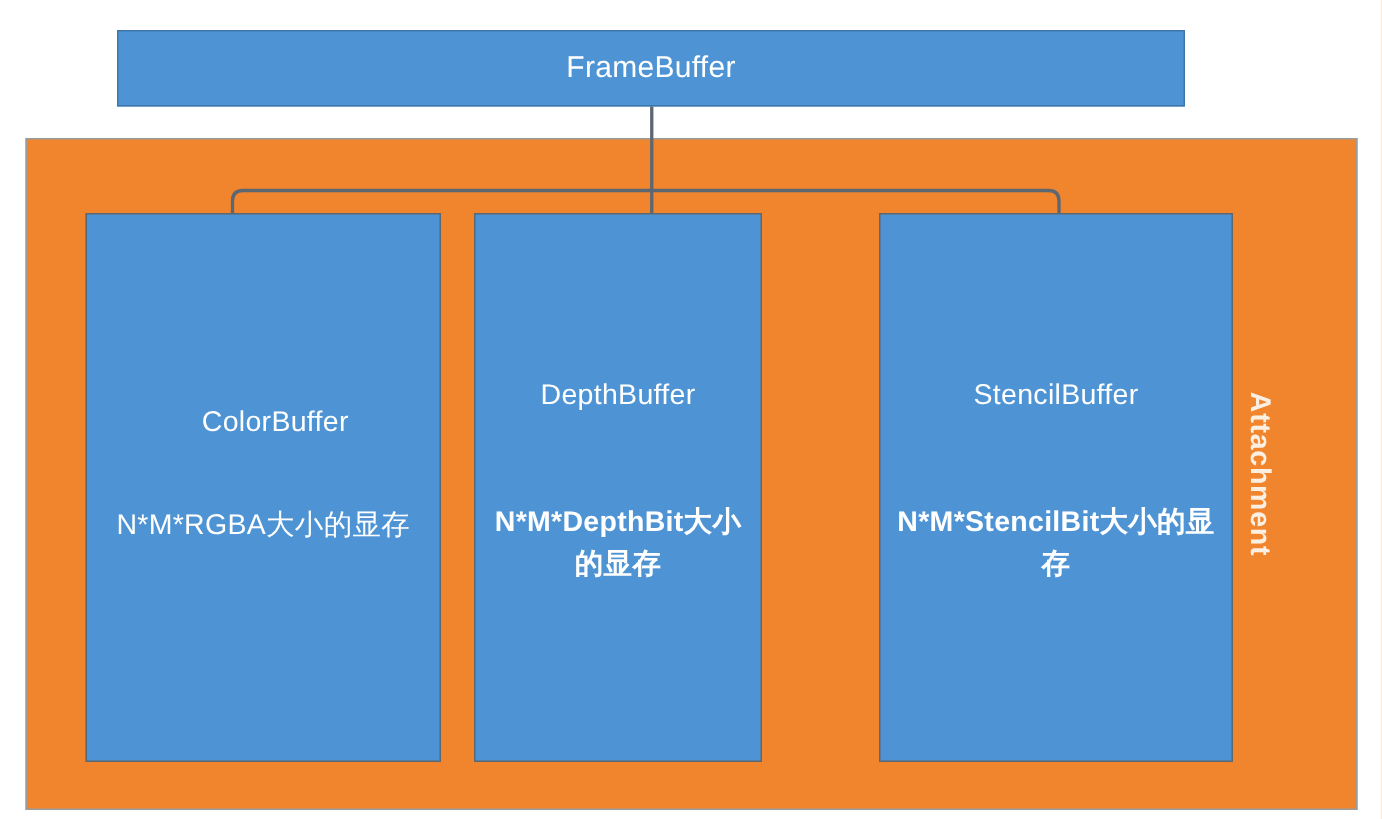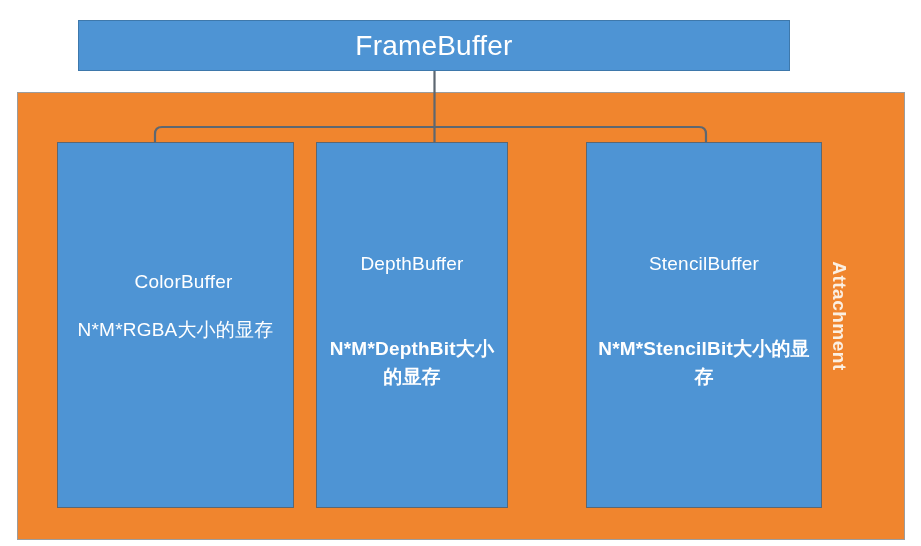--- a/index.html
+++ b/index.html
@@ -25,21 +25,21 @@
     top: 20px;
     width: 712px;
     height: 51px;
     background: #4E94D4;
     border: 1px solid #3E78AB;
     box-sizing: border-box;
     display: flex;
     align-items: center;
     justify-content: center;
     color: #ffffff;
-    font-size: 28px;
+    font-size: 20px;
     letter-spacing: 0.2px;
   }
 
   
   .attachment-container {
     position: absolute;
     left: 17px;
     top: 92px;
     width: 888px;
     height: 448px;
@@ -99,21 +99,21 @@
 
   .buffer-desc {
     position: absolute;
     left: 8px;
     right: 8px;
     text-align: center;
     font-size: 19px;
     line-height: 1.45;
     letter-spacing: 0.2px;
   }
-  .buffer-box.color   .buffer-desc { top: 173px; }
+  .buffer-box.color   .buffer-desc { top: 194px; }
   .buffer-box.depth   .buffer-desc { top: 192px; font-weight: bold; }
   .buffer-box.stencil .buffer-desc { top: 192px; font-weight: bold; }
 </style>
 </head>
 <body>
 
 <div id="stage">
 
   <div class="framebuffer-box">
     <span>FrameBuffer</span>

